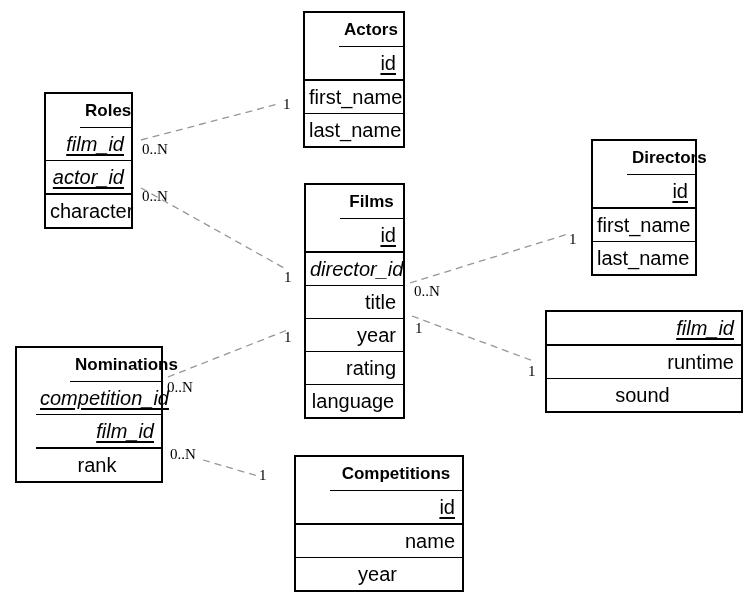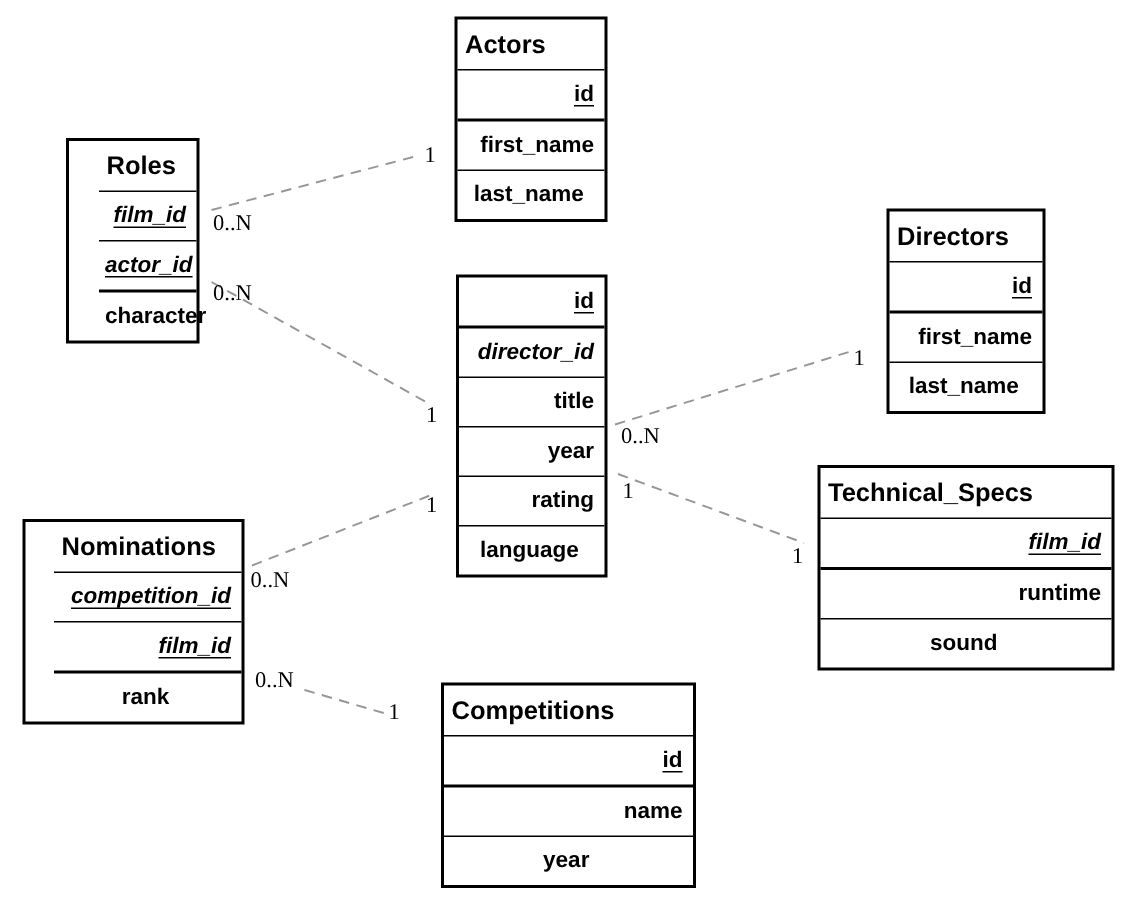--- a/index.html
+++ b/index.html
@@ -1,24 +1,24 @@
 <!DOCTYPE html>
 <html><head>
 <meta charset="utf-8">
 <style>
   html,body{margin:0;padding:0;background:#fff;}
   .stage{position:relative;width:755px;height:604px;background:#ffffff;
          font-family:"Liberation Sans","DejaVu Sans",sans-serif;overflow:hidden;}
   .rels{position:absolute;left:0;top:0;width:755px;height:604px;}
   .rels line{stroke:#969696;stroke-width:1.3;stroke-dasharray:7 5;fill:none;}
   .tbl{position:absolute;background:#fff;border:2px solid #000;box-sizing:border-box;}
-  .tbl .hd{font-weight:bold;font-size:17px;text-align:left;height:33px;line-height:33px;
-           border-bottom:1px solid #000;padding:0 5px;white-space:nowrap;color:#000;}
-  .tbl .row{font-size:15px;text-align:right;height:32px;line-height:32px;
-            border-bottom:1px solid #000;padding:0 7px 0 4px;white-space:nowrap;color:#000;font-weight:bold;}
+  .tbl .hd{font-weight:bold;font-size:17px;text-align:center;height:33px;line-height:33px;
+           border-bottom:1px solid #000;padding:0 5px;white-space:nowrap;color:#000;margin-left:34px;}
+  .tbl .row{font-size:20px;text-align:right;height:32px;line-height:32px;
+            border-bottom:1px solid #000;padding:0 7px 0 4px;white-space:nowrap;color:#000;}
   .tbl .row:last-child{border-bottom:none;text-align:center;}
   .tbl .row.sec{border-bottom:2px solid #000;}
   .row.pk span{text-decoration:underline;text-underline-offset:3px;}
   .row.fk span{font-style:italic;}
   .card{position:absolute;font-family:"Liberation Serif","DejaVu Serif",serif;
         font-size:15px;line-height:14px;color:#000;white-space:nowrap;}
 </style>
 </head>
 <body>
 
@@ -33,28 +33,29 @@
     <line x1="412" y1="316" x2="536" y2="362"></line>
   </svg>
 
   <div class="tbl" style="left:303px;top:11px;width:102px;">
     <div class="hd">Actors</div>
     <div class="row pk sec"><span>id</span></div>
     <div class="row"><span>first_name</span></div>
     <div class="row"><span>last_name</span></div>
   </div>
 
-  <div class="tbl" style="left:44px;top:92px;width:89px;padding-left:20px;">
+  <div class="tbl" style="left:44px;top:92px;width:89px;">
     <div class="hd">Roles</div>
     <div class="row pk fk"><span>film_id</span></div>
     <div class="row pk fk sec"><span>actor_id</span></div>
     <div class="row"><span>character</span></div>
   </div>
 
   <div class="tbl" style="left:304px;top:183px;width:101px;">
+    <div class="hd">Films</div>
     <div class="row pk sec"><span>id</span></div>
     <div class="row fk"><span>director_id</span></div>
     <div class="row"><span>title</span></div>
     <div class="row"><span>year</span></div>
     <div class="row"><span>rating</span></div>
     <div class="row"><span>language</span></div>
   </div>
 
   <div class="tbl" style="left:591px;top:139px;width:106px;">
     <div class="hd">Directors</div>
@@ -64,21 +65,20 @@
   </div>
 
   <div class="tbl" style="left:15px;top:346px;width:148px;padding-left:19px;">
     <div class="hd">Nominations</div>
     <div class="row pk fk"><span>competition_id</span></div>
     <div class="row pk fk sec"><span>film_id</span></div>
     <div class="row"><span>rank</span></div>
   </div>
 
   <div class="tbl" style="left:545px;top:310px;width:198px;">
-    <div class="hd">Technical_Specs</div>
     <div class="row pk fk sec"><span>film_id</span></div>
     <div class="row"><span>runtime</span></div>
     <div class="row"><span>sound</span></div>
   </div>
 
   <div class="tbl" style="left:294px;top:455px;width:170px;">
     <div class="hd">Competitions</div>
     <div class="row pk sec"><span>id</span></div>
     <div class="row"><span>name</span></div>
     <div class="row"><span>year</span></div>

